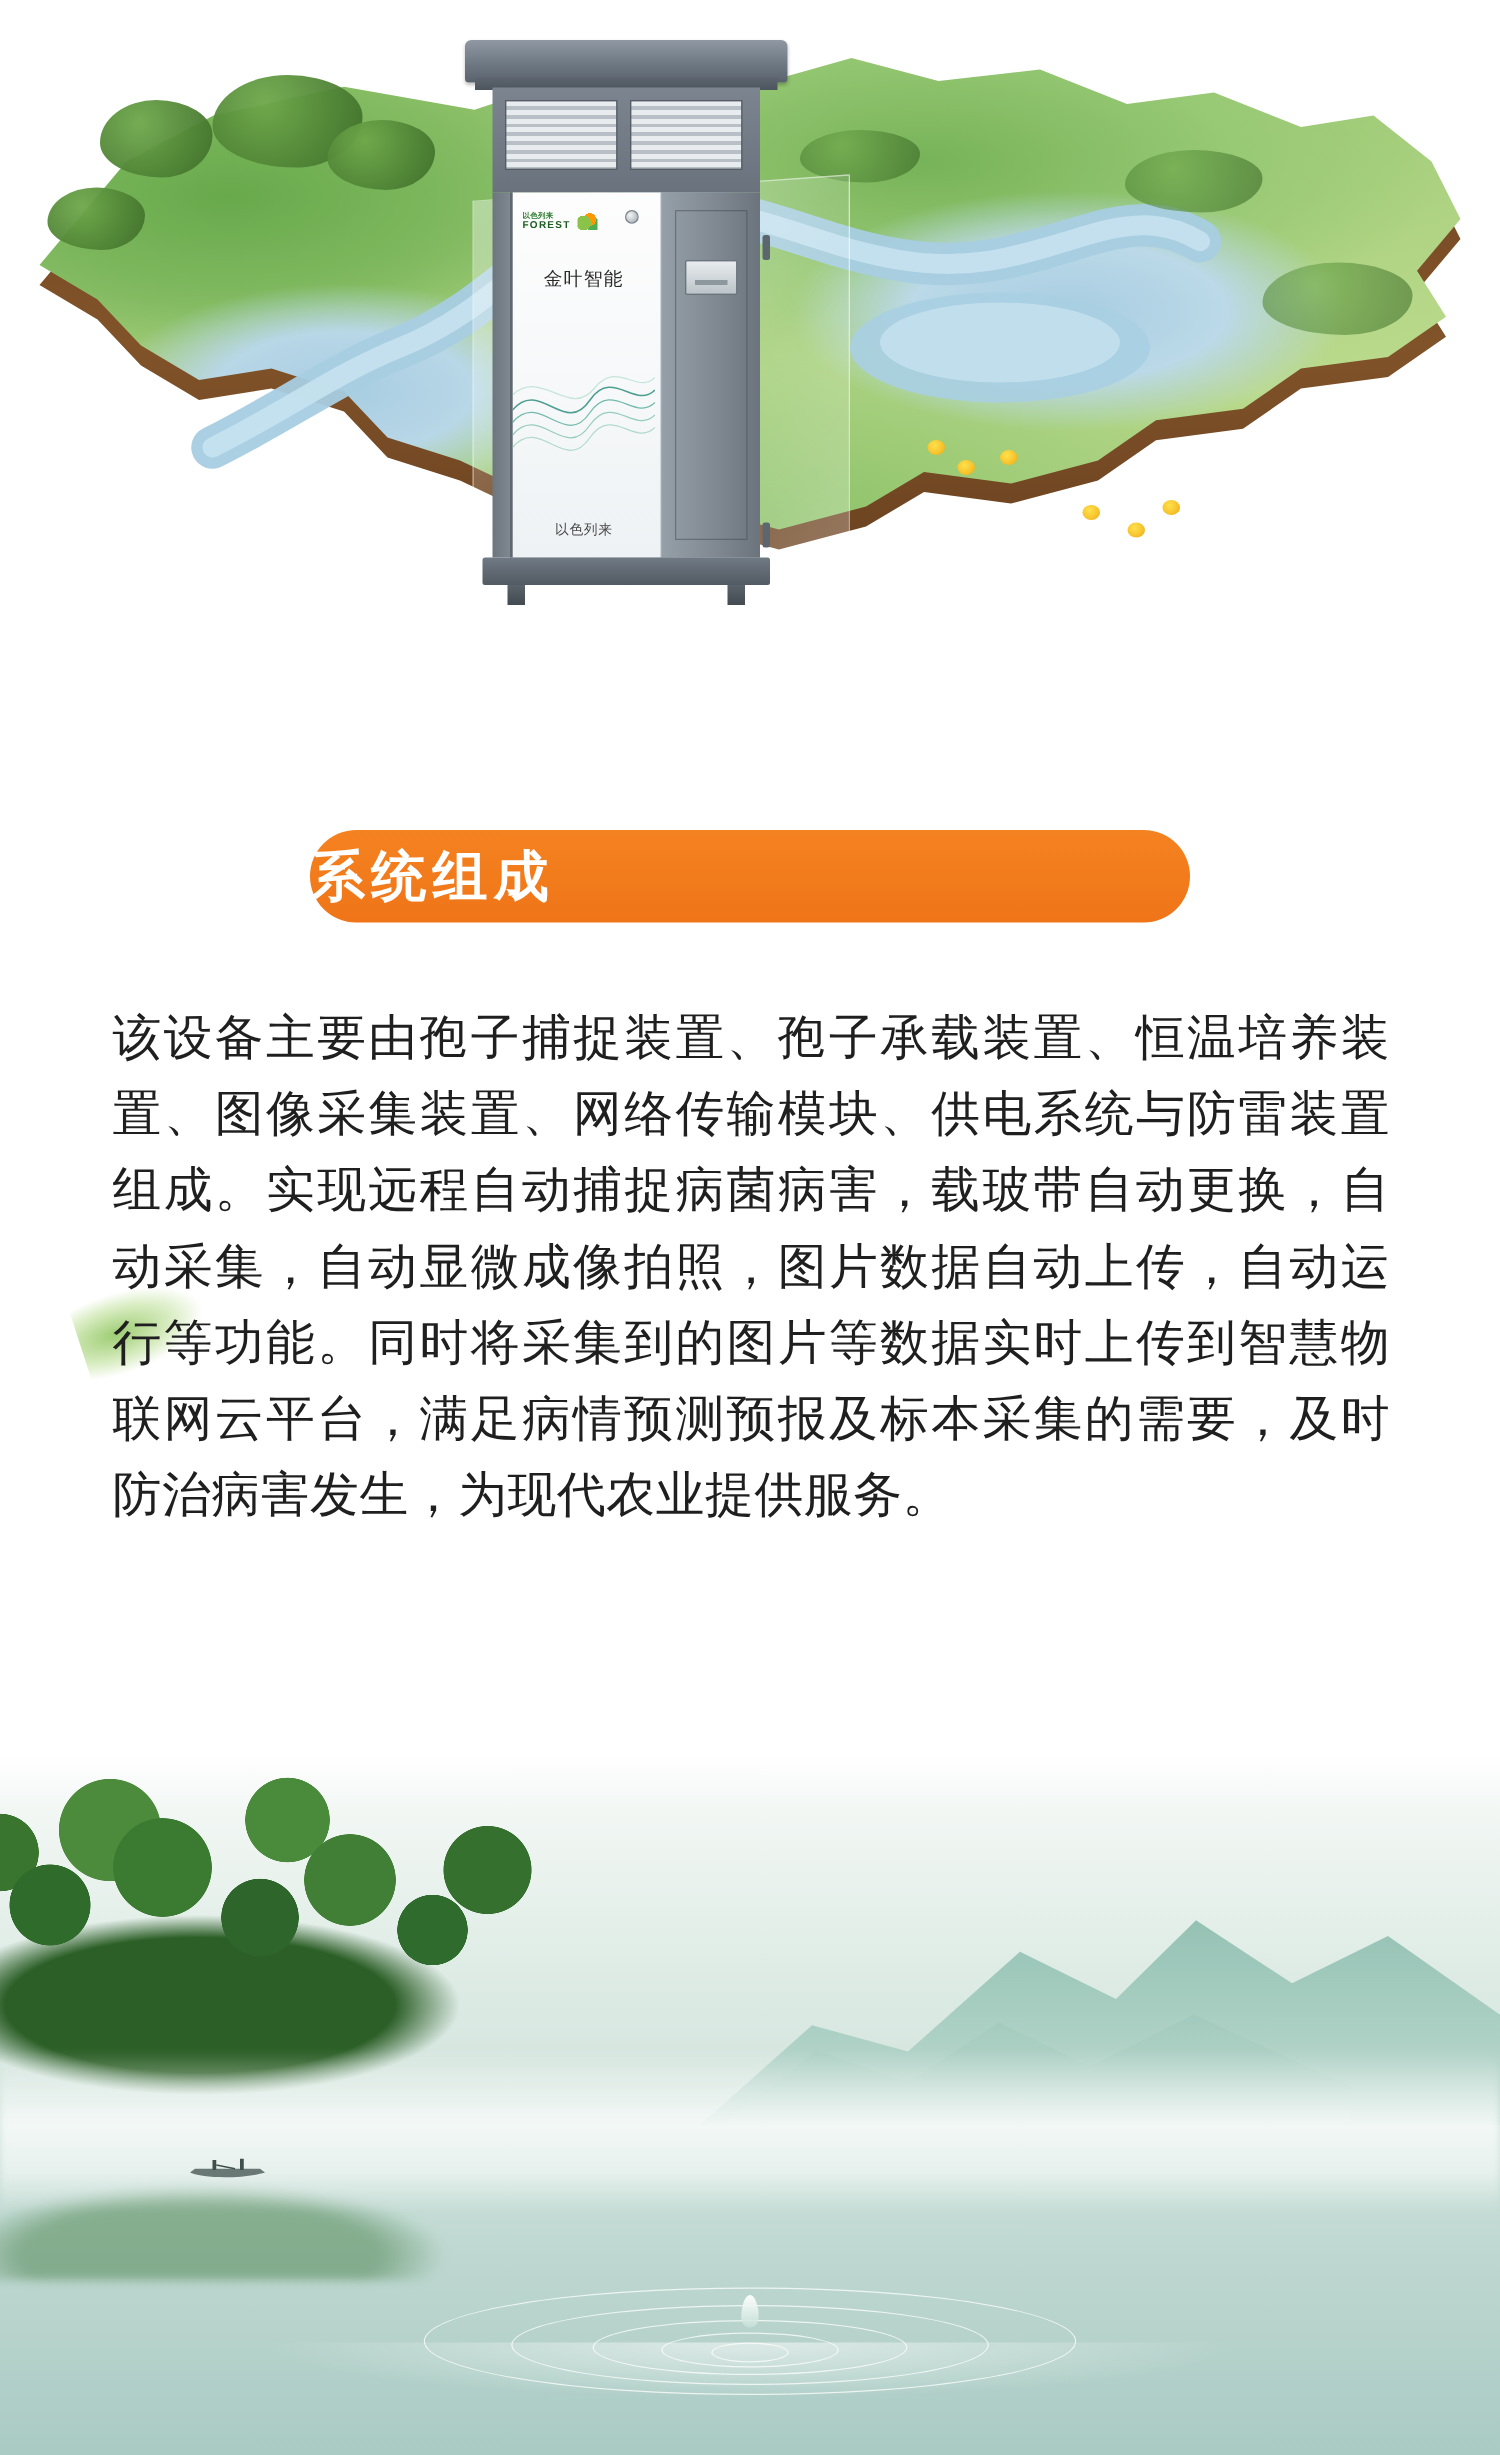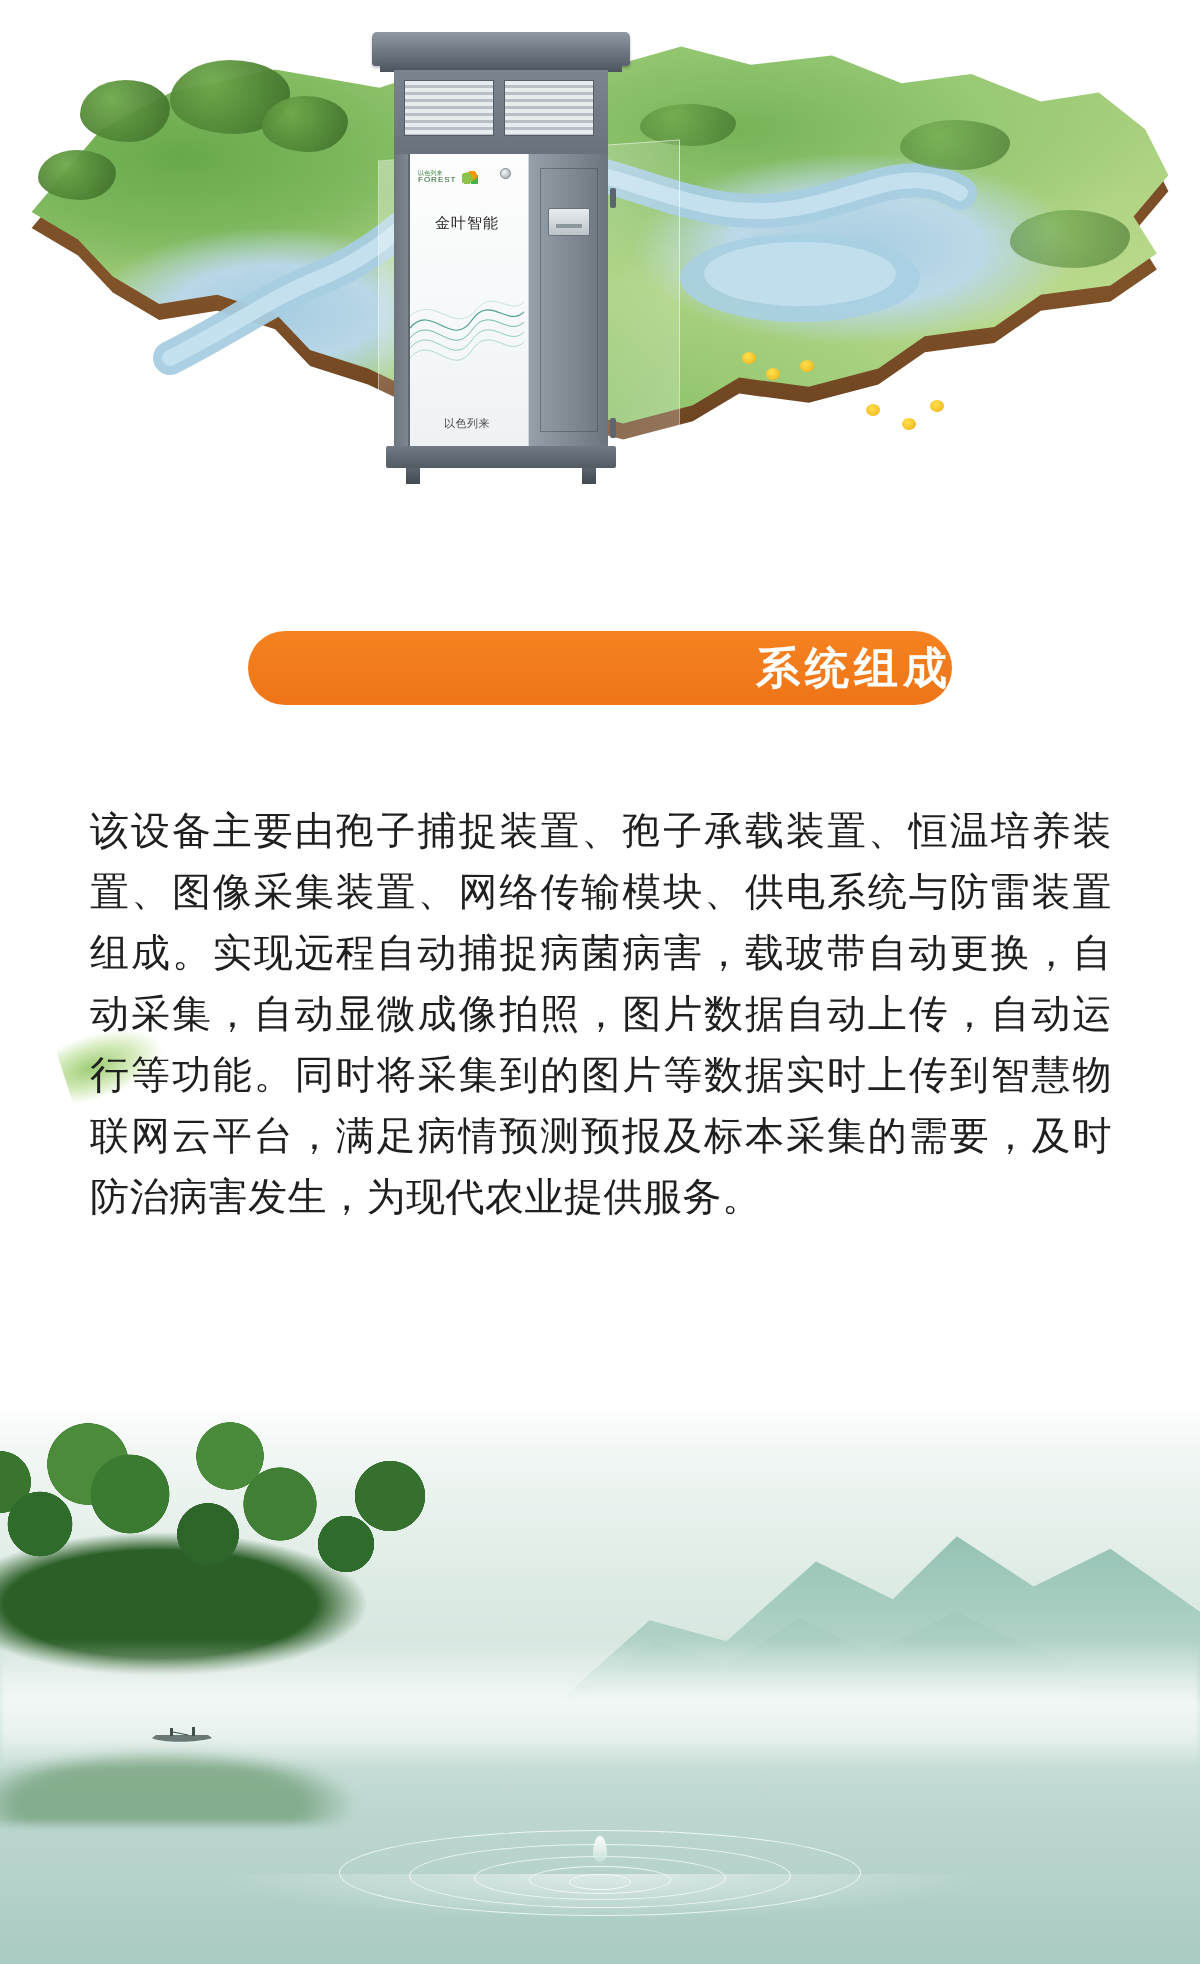--- a/index.html
+++ b/index.html
@@ -165,21 +165,21 @@
   .dev-latch::after {
     content: "";
     position: absolute; left: 7px; top: 15px; width: 26px; height: 4px;
     background: #8d979e;
   }
   .logo-row {
     position: absolute; left: 46px; top: 138px; width: 100px; height: 22px;
     display: flex; align-items: center; gap: 6px;
   }
   .logo-mark {
-    font-size: 6px; line-height: 1.05; color: #2e7d32; font-weight: normal;
+    font-size: 6px; line-height: 1.05; color: #2e7d32; font-weight: bold;
     letter-spacing: .2px;
   }
   .logo-mark .en { color: #1b5e20; font-size: 8px; letter-spacing: 1px; }
   .logo-leaf {
     width: 16px; height: 14px;
     background:
       radial-gradient(circle at 30% 60%, #8bc34a 0 42%, rgba(0,0,0,0) 43%),
       radial-gradient(circle at 62% 40%, #ff9800 0 38%, rgba(0,0,0,0) 39%),
       radial-gradient(circle at 80% 70%, #4caf50 0 34%, rgba(0,0,0,0) 35%);
   }
@@ -216,28 +216,28 @@
   .leg.b { right: 4px; }
   .side-vent {
     position: absolute; right: 14px; width: 6px; height: 20px;
     background: #5d666e; border-radius: 2px;
   }
 
   
   .pill {
     position: absolute;
     left: 248px;
-    top: 631px;
+    top: 664px;
     width: 704px;
     height: 74px;
     background: linear-gradient(180deg, #f58220 0%, #ef7518 100%);
     border-radius: 37px;
     display: flex;
     align-items: center;
-    justify-content: flex-end;
+    justify-content: flex-start;
   }
   .pill-text {
     color: #ffffff;
     font-size: 44px;
     font-weight: bold;
     letter-spacing: 5px;
   }
 
   
   .body-copy {

